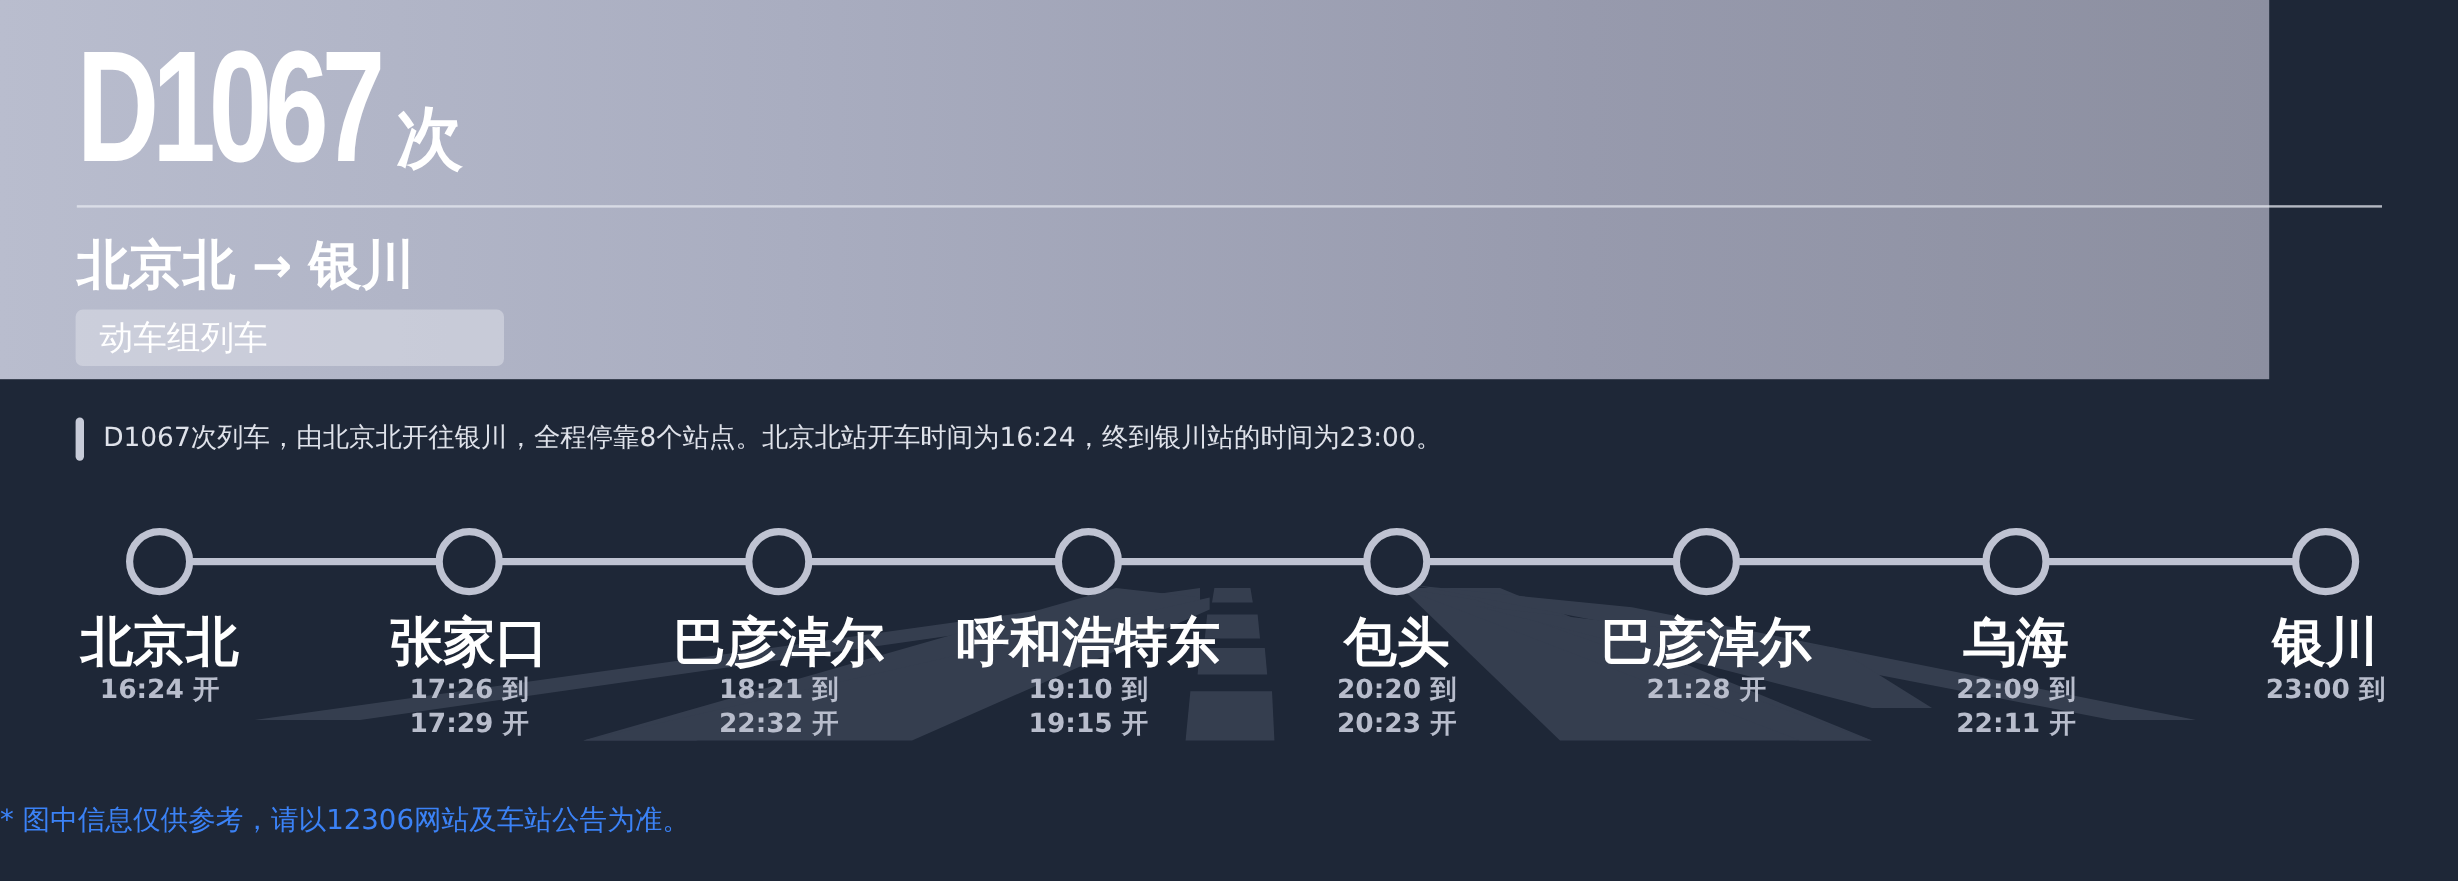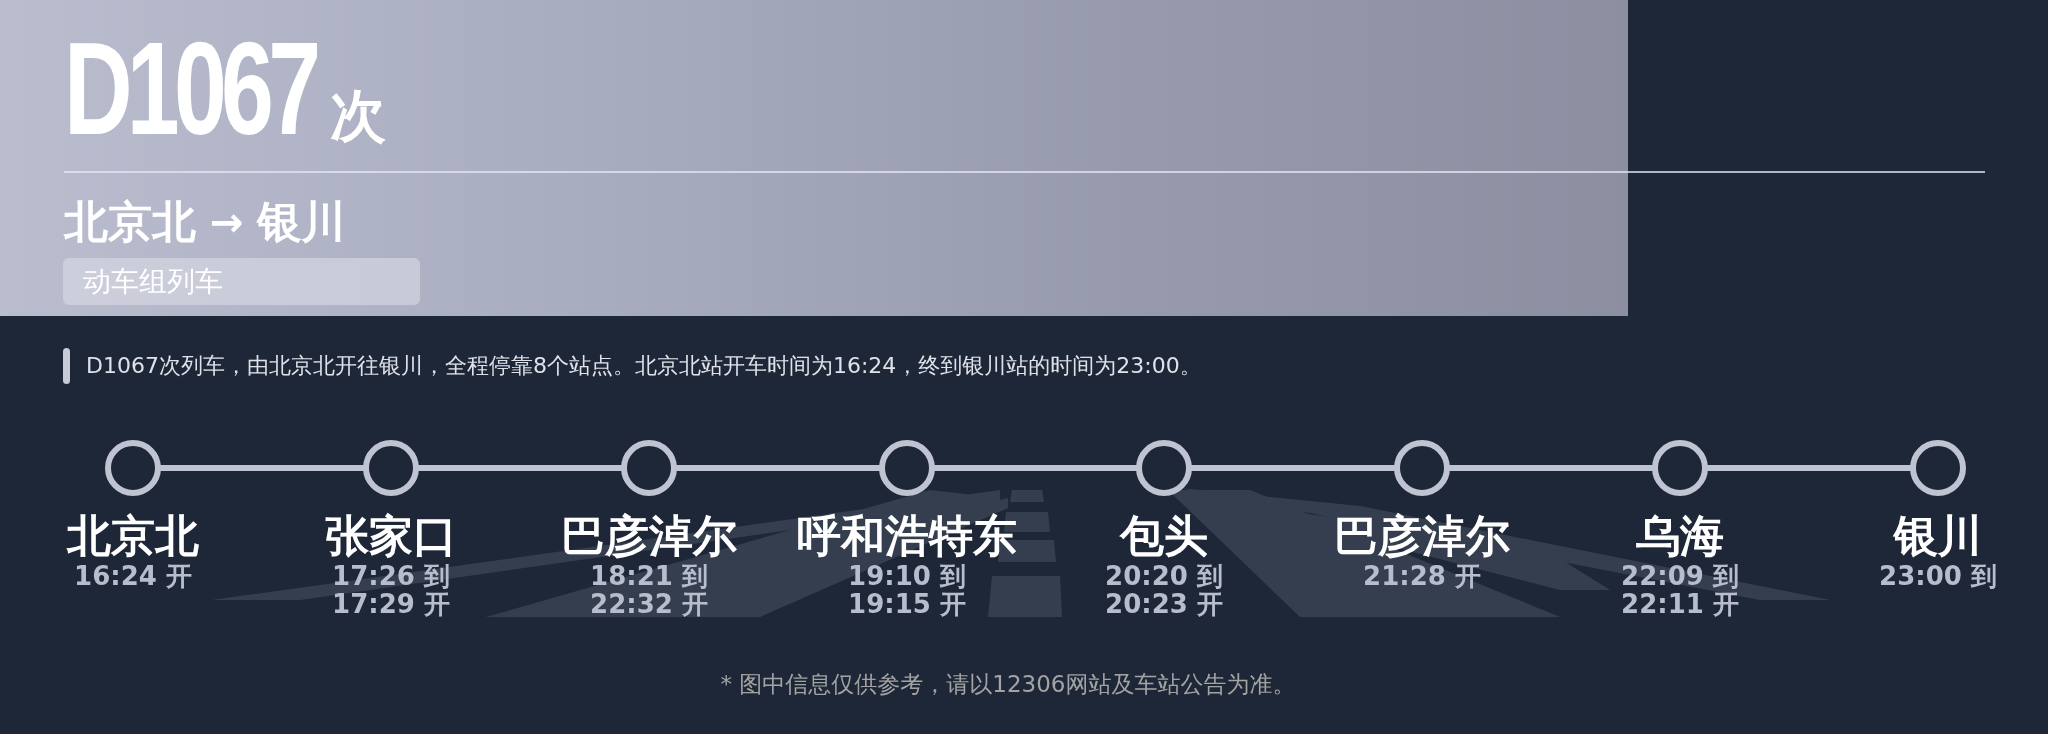--- a/index.html
+++ b/index.html
@@ -3,21 +3,21 @@
 <meta charset="utf-8">
 <style>
   html, body { margin: 0; padding: 0; }
   body {
     width: 2048px; height: 734px; overflow: hidden;
     font-family: "DejaVu Sans", "Liberation Sans", sans-serif;
     background: #1e2737;
     position: relative;
   }
   .header {
-    position: absolute; left: 0; top: 0; width: 1628px; height: 316px;
+    position: absolute; left: 0; top: 0; width: 1891px; height: 316px;
     background: linear-gradient(90deg, #b9bdce 0%, #a9adc0 35%, #979aad 70%, #8c8fa0 100%);
   }
   .train-no {
     position: absolute; left: 64px; top: 30px;
     display: flex; align-items: flex-end;
     color: #ffffff;
   }
   .train-code {
     font-family: "Liberation Sans", sans-serif;
     font-weight: bold; font-size: 132px; line-height: 118px;
@@ -70,26 +70,26 @@
   }
   .station .dot {
     width: 44px; height: 44px; border: 6px solid #bfc3d2; border-radius: 50%;
     background: #1e2737; margin: 0 auto;
   }
   .station .name {
     color: #ffffff; font-weight: bold; font-size: 44px; line-height: 52px;
     margin-top: 14px; white-space: nowrap;
   }
   .station .time {
-    color: #b8bdcc; font-weight: bold; font-size: 26px; line-height: 28px;
+    color: #b8bdcc; font-weight: bold; font-size: 22px; line-height: 28px;
     white-space: nowrap;
   }
   .footnote {
     position: absolute; left: 0; width: 2016px; top: 668px;
-    text-align: center; color: #a3a3a3; font-size: 23px; line-height: 32px;
+    text-align: left; color: #3b82f6; font-size: 23px; line-height: 32px;
   }
 </style>
 </head>
 <body>
 
 <div class="header">
   <div class="train-no">
     <span class="train-code">D1067</span>
     <span class="train-suffix">次</span>
   </div>

